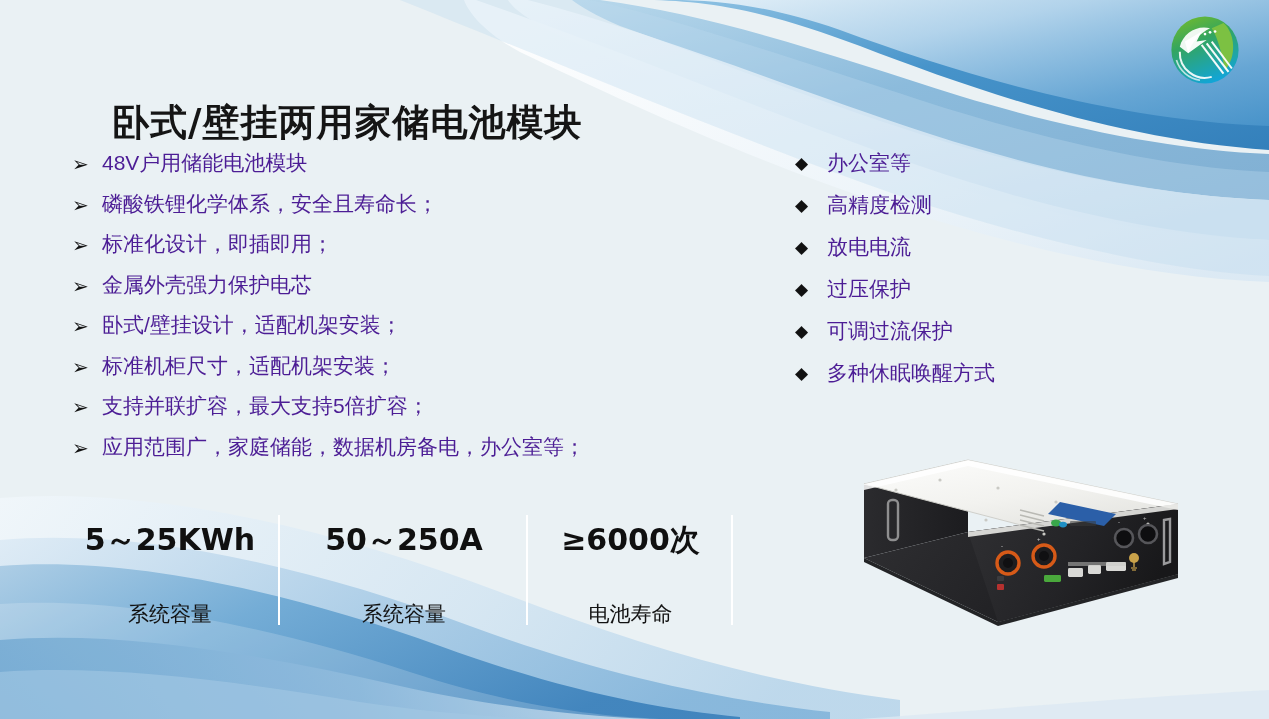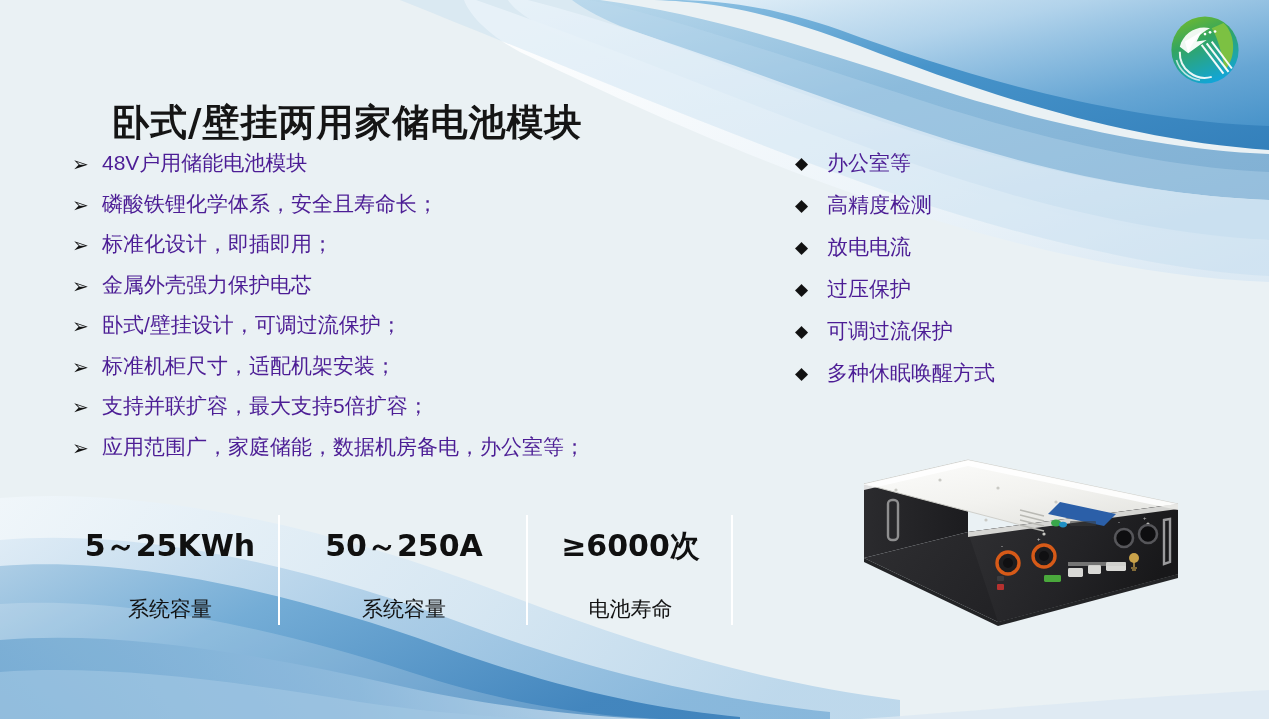--- a/index.html
+++ b/index.html
@@ -69,21 +69,21 @@
   
   #stats{
     position:absolute; left:60px; top:513px;
     width:700px; height:112px;
     display:flex;
   }
   .stat{
     position:relative;
     flex:0 0 auto;
     display:flex; flex-direction:column;
-    align-items:center; justify-content:center;
+    align-items:center; justify-content:space-between;
   }
   .stat.c1{ width:220px; }
   .stat.c2{ width:248px; }
   .stat.c3{ width:205px; }
   .stat .value{
     font-size:30px; font-weight:bold; color:#101010;
     white-space:nowrap; line-height:1;
     margin-top:12px;
     font-family:"DejaVu Sans","Liberation Sans",sans-serif;
   }
@@ -226,21 +226,21 @@
     <div class="bullet">
       <span class="marker arrow">➢</span>
       <span class="btext">标准化设计，即插即用；</span>
     </div>
     <div class="bullet">
       <span class="marker arrow">➢</span>
       <span class="btext">金属外壳强力保护电芯</span>
     </div>
     <div class="bullet">
       <span class="marker arrow">➢</span>
-      <span class="btext">卧式/壁挂设计，可调过流保护；</span>
+      <span class="btext">卧式/壁挂设计，适配机架安装；</span>
     </div>
     <div class="bullet">
       <span class="marker arrow">➢</span>
       <span class="btext">标准机柜尺寸，适配机架安装；</span>
     </div>
     <div class="bullet">
       <span class="marker arrow">➢</span>
       <span class="btext">支持并联扩容，最大支持5倍扩容；</span>
     </div>
     <div class="bullet">

